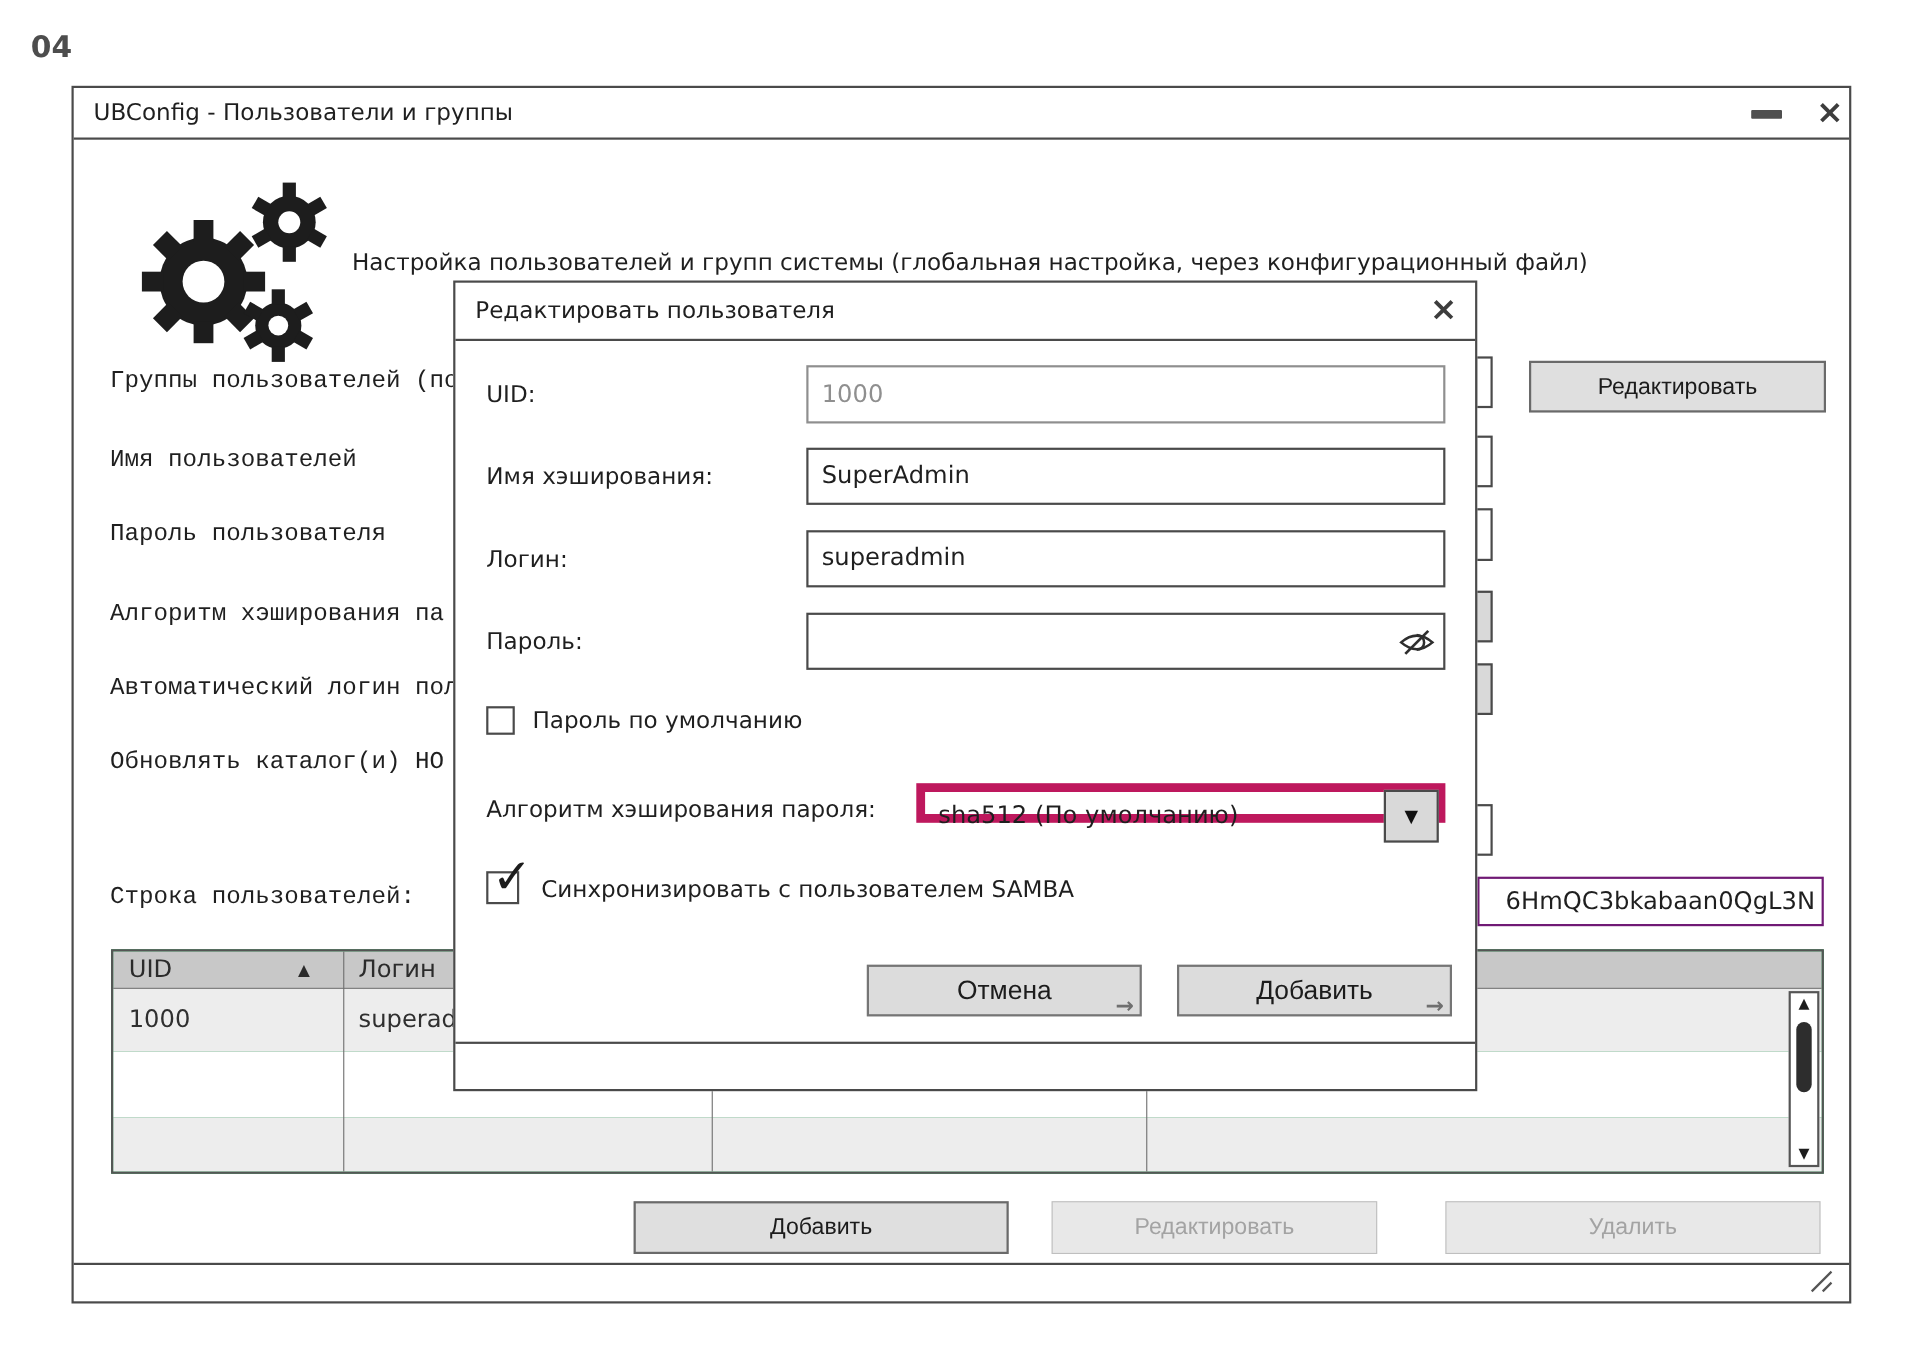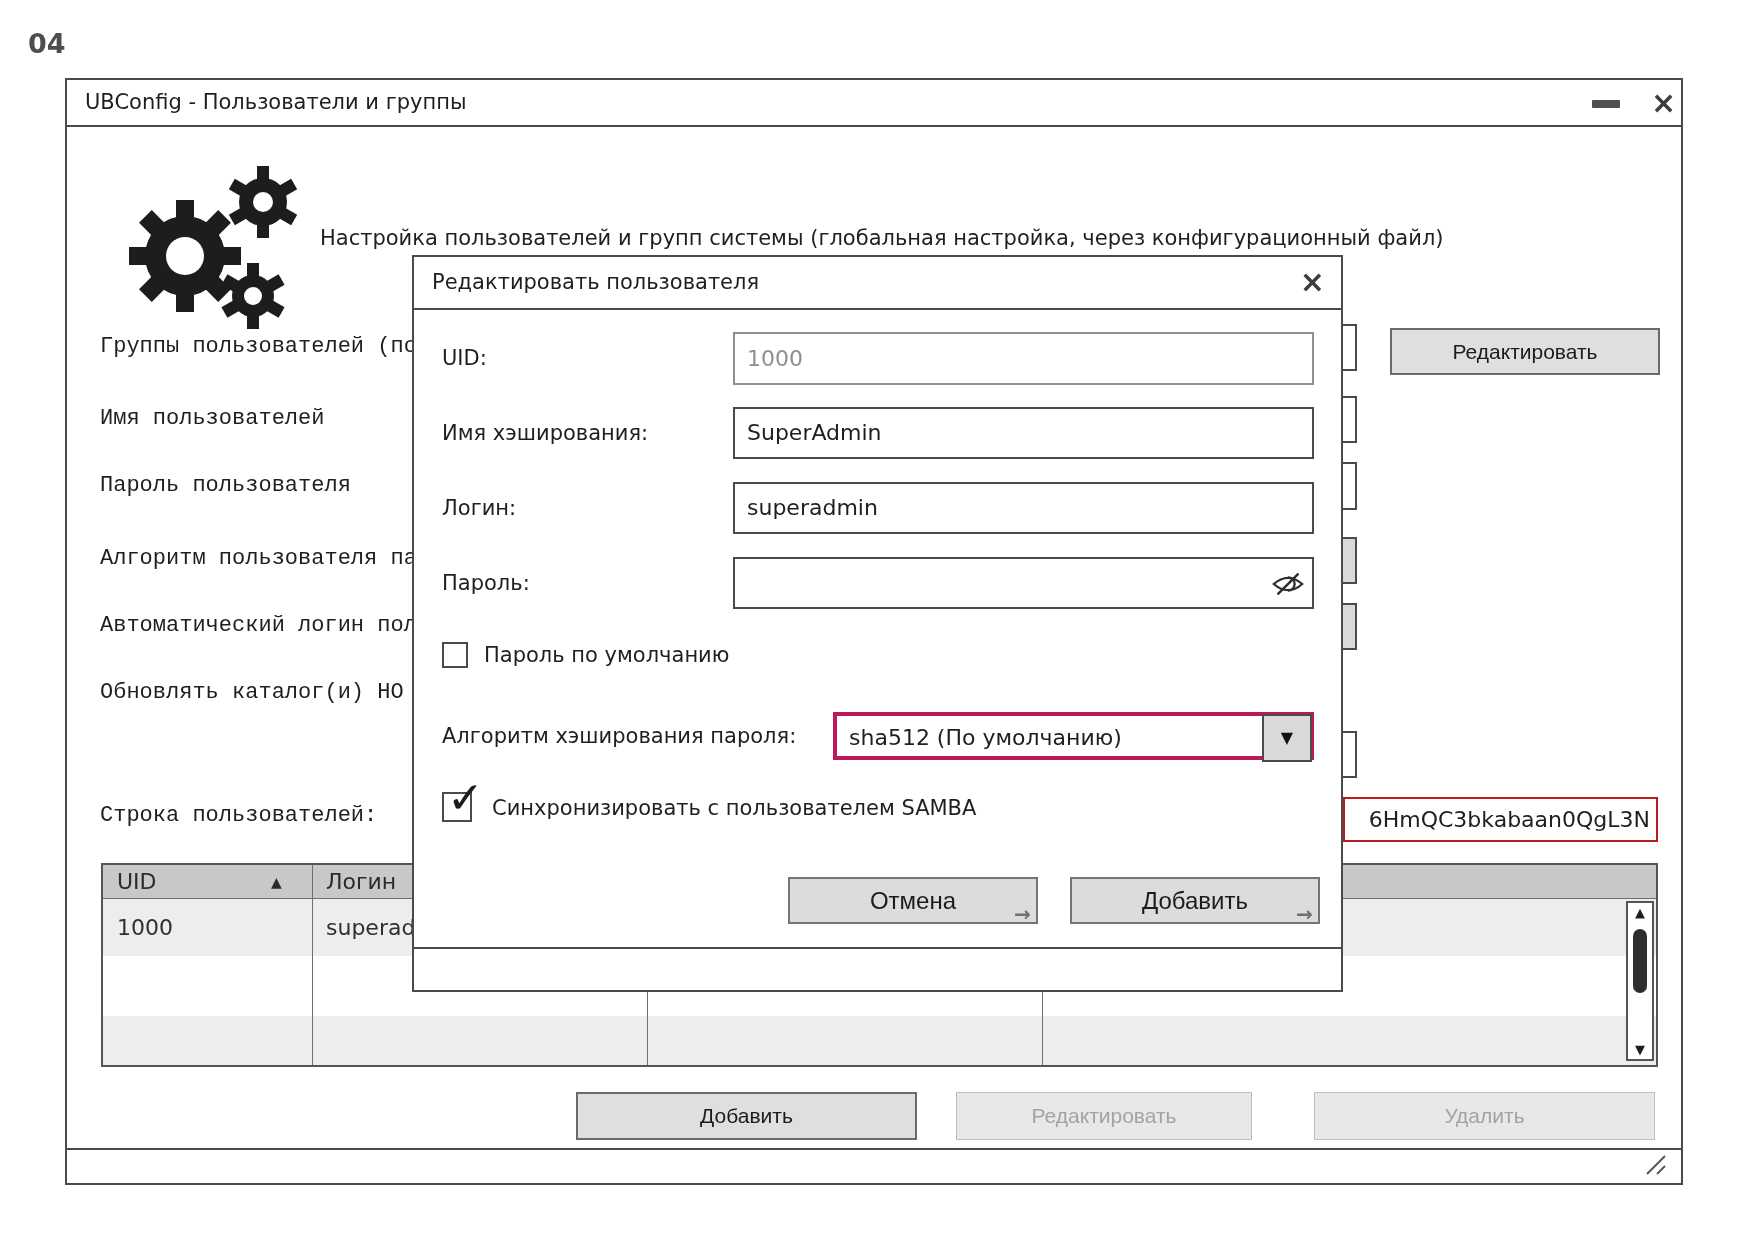--- a/index.html
+++ b/index.html
@@ -34,21 +34,21 @@
          cursor: pointer; }
   .btn.disabled { background: #e8e8e8; border: 1px solid #bfbfbf; color: #a3a3a3; }
   .edit-top { left: 1323px; top: 248px; width: 270px; height: 47px; }
 
   
   .field-edge { left: 1274px; width: 16px; height: 47px;
                 border: 2px solid #4a4a4a; background: #fff; }
   .field-edge.gray { background: #d9d9d9; }
 
   .user-string { left: 1276px; top: 717px; width: 315px; height: 45px;
-                 border: 2px solid #b91c1c; background:#fff;
+                 border: 2px solid #701a75; background:#fff;
                  font-size: 22px; line-height: 41px; text-align: right;
                  padding-right: 6px; overflow: hidden; white-space: nowrap; }
 
   
   .utable { left: 34px; top: 783px; width: 1557px; height: 204px;
             border: 2px solid #555; background: #15803d; }
   .thead { position:absolute; left:0; top:0; width:100%; height:34px;
            background:#c8c8c8; border-bottom:1px solid #6f6f6f; }
   .th { position:absolute; top:0; line-height:33px; font-size:22px; color:#2b2b2b; }
   .col-div { position:absolute; top:0; bottom:0; width:1px; background:#6f6f6f; }
@@ -75,22 +75,22 @@
   .modal-close { position:absolute; right:16px; top:2px; }
   .m-label { position:absolute; left:28px; height:28px; line-height:28px; font-size:21px; white-space:nowrap; }
   .m-input { position:absolute; left:319px; width:581px; height:52px;
              border:2px solid #4a4a4a; background:#fff;
              font-size:22px; line-height:48px; padding-left:12px; white-space:nowrap; overflow:hidden; }
   .m-input.disabled { border:2px solid #8f8f8f; color:#8f8f8f; }
   .checkbox { position:absolute; border:2px solid #4a4a4a; background:#fff; }
   .cb1 { left:28px; top:385px; width:26px; height:26px; }
   .cb2 { left:28px; top:535px; width:30px; height:30px; }
   .cb2 .tick { position:absolute; left:3px; top:-22px; font-size:44px; font-weight:bold; color:#1c1c1c; }
-  .dropdown { position:absolute; left:419px; top:455px; width:481px; height:48px;
-              border:4px solid #be185d; background:#fff; font-size:22px; line-height:44px;
+  .dropdown { position:absolute; left:419px; top:455px; width:481px; height:36px;
+              border:8px solid #be185d; background:#fff; font-size:22px; line-height:44px;
               padding-left:12px; }
   .dd-btn { position:absolute; right:-2px; top:-2px; width:50px; height:48px;
             background:#d9d9d9; border:2px solid #4a4a4a;
             display:flex; align-items:center; justify-content:center; font-size:16px; color:#111; cursor:pointer; }
   .eye { position:absolute; left:855px; top:308px; width:38px; height:38px; }
   .m-btn { position:absolute; top:620px; width:250px; height:47px;
            background:#dcdcdc; border:2px solid #757575; display:flex; align-items:center;
            justify-content:center; font-size:24px; color:#1c1c1c; cursor:pointer; }
   .tab-arrow { position:absolute; font-size:20px; font-weight:bold; color:#6f6f6f; }
   .modal-sep { position:absolute; left:0; top:690px; width:100%; border-top:2px solid #4a4a4a; }
@@ -165,21 +165,21 @@
           <circle r="9" fill="#fff"></circle>
         </g>
       </g>
     </svg>
 
     <div class="abs header-text">Настройка пользователей и групп системы (глобальная настройка, через конфигурационный файл)</div>
 
     <div class="abs form-label" style="top:253px">Группы пользователей (по</div>
     <div class="abs form-label" style="top:325px">Имя пользователей</div>
     <div class="abs form-label" style="top:392px">Пароль пользователя</div>
-    <div class="abs form-label" style="top:465px">Алгоритм пользователя па</div>
+    <div class="abs form-label" style="top:465px">Алгоритм хэширования па</div>
     <div class="abs form-label" style="top:532px">Автоматический логин пол</div>
     <div class="abs form-label" style="top:599px">Обновлять каталог(и) HO</div>
     <div class="abs form-label" style="top:722px">Строка пользователей:</div>
 
     <button class="abs btn edit-top">Редактировать</button>
 
     <div class="abs field-edge" style="top:244px"></div>
     <div class="abs field-edge" style="top:316px"></div>
     <div class="abs field-edge" style="top:382px;height:48px"></div>
     <div class="abs field-edge gray" style="top:457px"></div>

